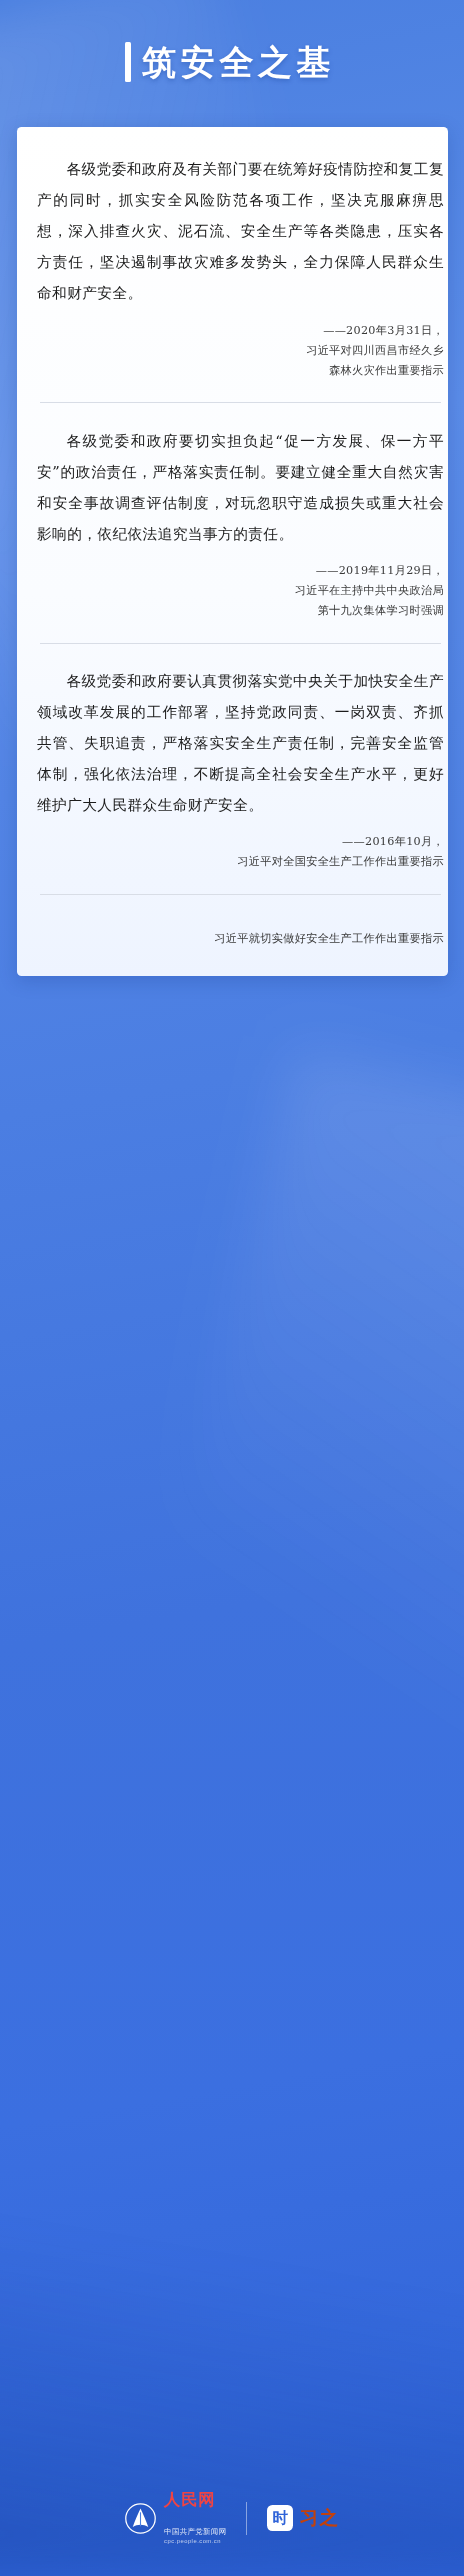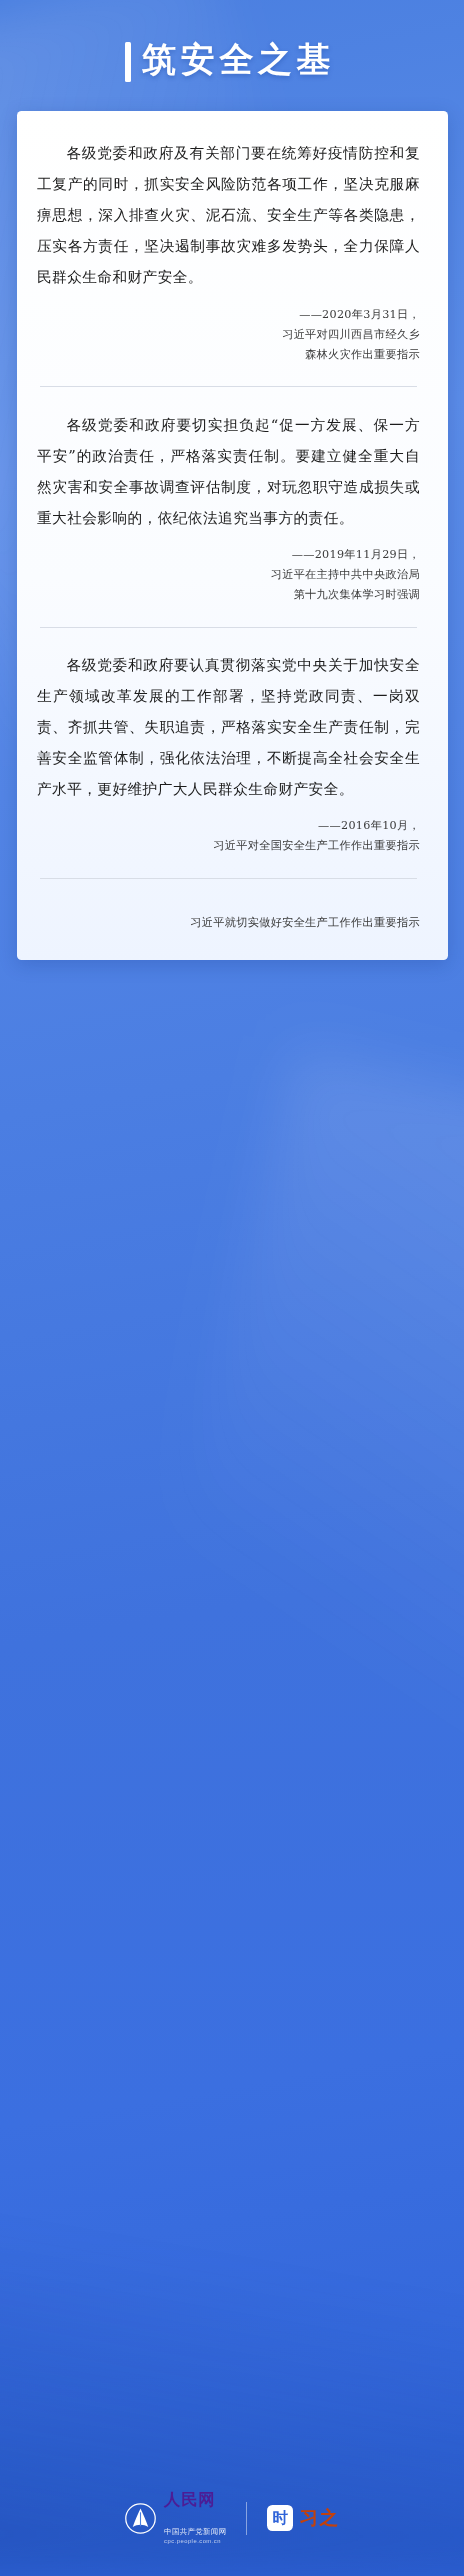--- a/index.html
+++ b/index.html
@@ -62,37 +62,37 @@
   .title-bar {
     position: absolute;
     left: 0;
     top: 7.7px;
     width: 5.4px;
     height: 40px;
     background: #ffffff;
     border-radius: 1.5px;
   }
   .main-title {
-    font-family: Liberation Mono, monospace;
+    font-family: Liberation Serif, serif;
     font-size: 34px;
     font-weight: bold;
     color: #ffffff;
     letter-spacing: 4.6px;
     line-height: 1.5;
     text-shadow: 0 1.5px 4.6px rgba(20,60,150,0.35);
   }
 
   
   .card {
     position: relative;
-    margin: 0 17px;
+    margin: 16px 17px;
     background: linear-gradient(180deg, #ffffff 0%, #fafcff 55%, #eef4ff 100%);
     border-radius: 4.6px;
     box-shadow: 0 4.6px 18.6px rgba(18,52,130,0.22);
-    padding: 23px 28px 26px 20px;
+    padding: 23px 4px 26px 20px;
     box-sizing: border-box;
   }
 
   .quote-block {
     padding: 3.1px 0 1.5px 0;
   }
   .quote-text {
     font-family: "DejaVu Serif", serif;
     font-size: 14.7px;
     line-height: 31px;
@@ -151,21 +151,21 @@
   }
   .logo-mark svg { display:block; }
   .logo-text {
     line-height: 1.15;
   }
   .logo-cn {
     display: block;
     font-family: "DejaVu Serif", serif;
     font-size: 16.3px;
     font-weight: bold;
-    color: #4c1d95;
+    color: #ef4444;
     letter-spacing: 0.8px;
   }
   .logo-sub {
     display: block;
     font-size: 7.4px;
     color: rgba(255,255,255,0.88);
     letter-spacing: 0.4px;
     margin-top: 18px;
   }
   .logo-url {

